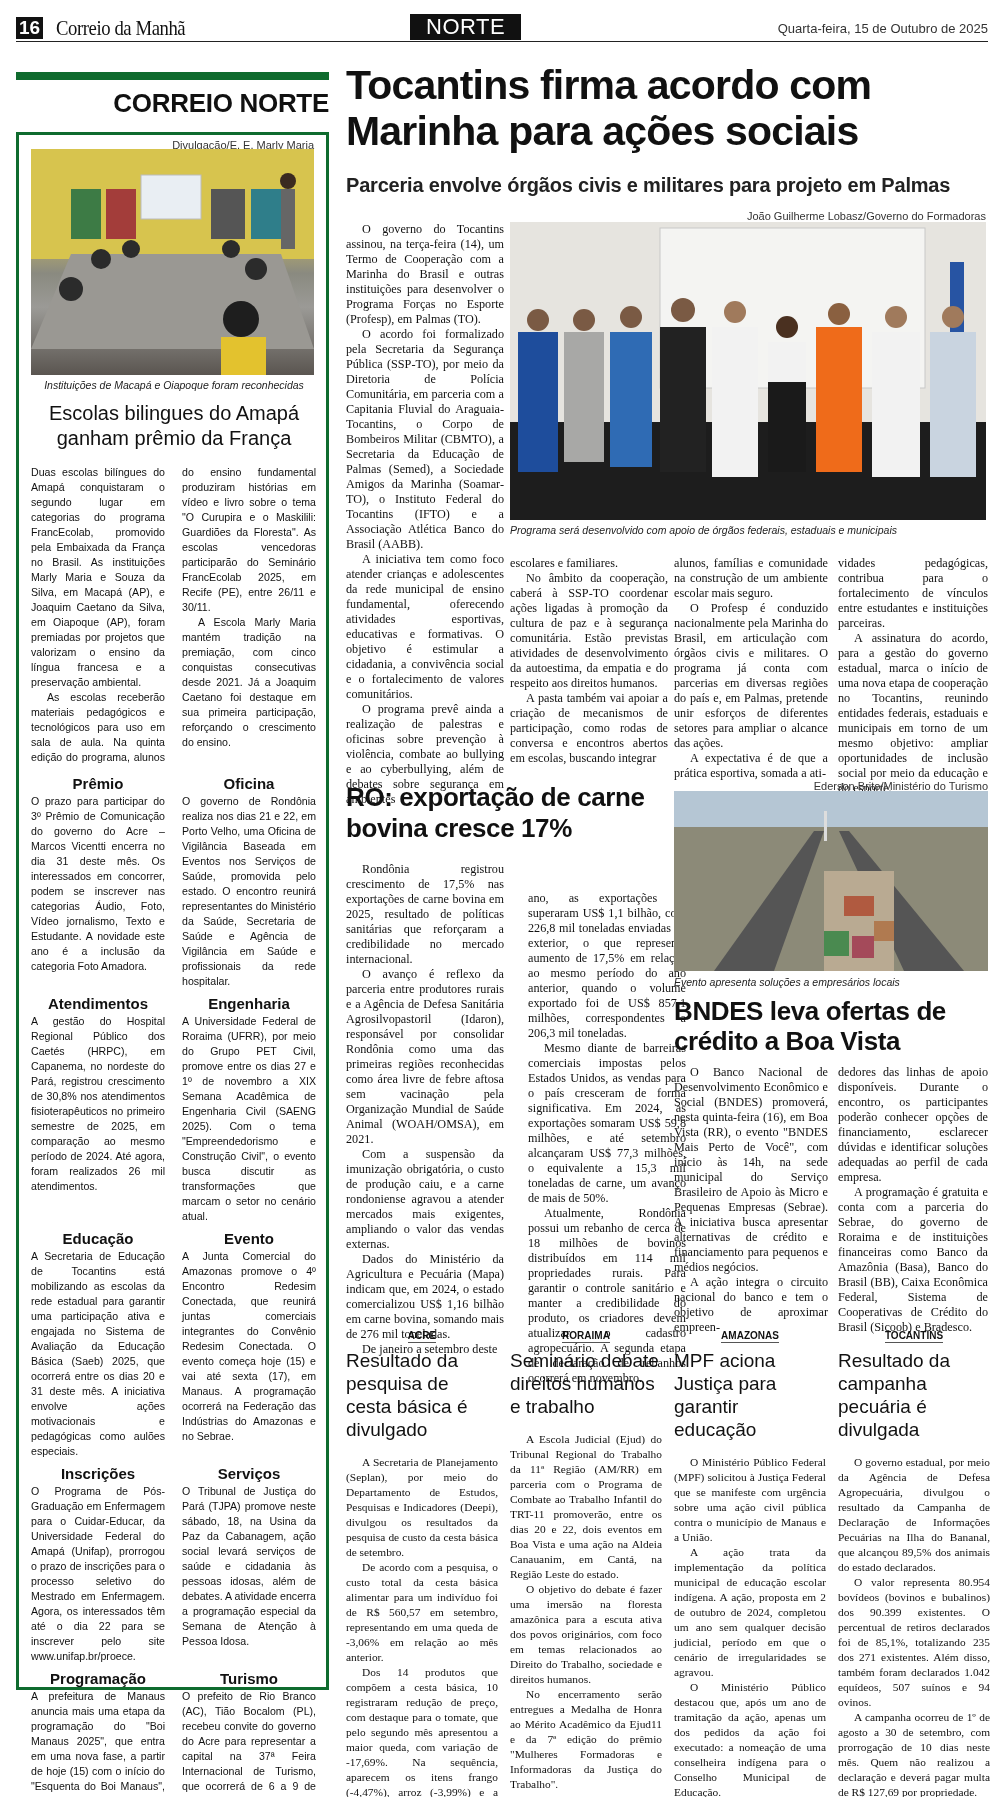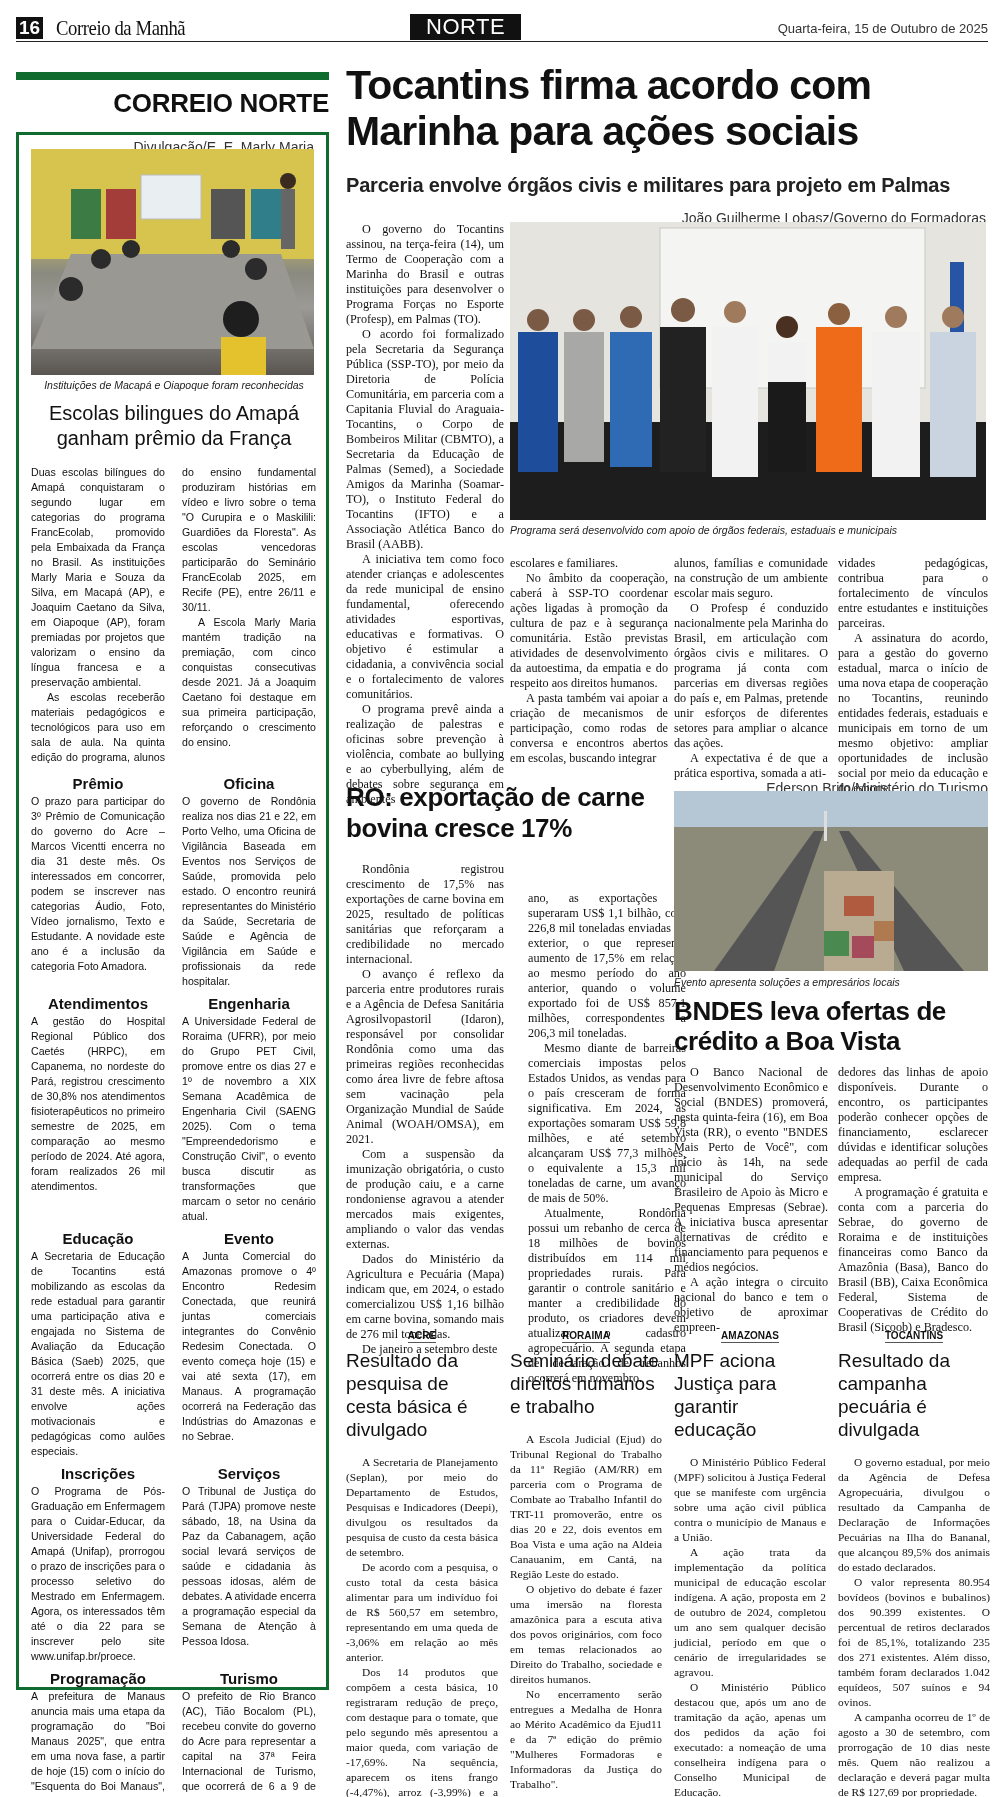--- a/index.html
+++ b/index.html
@@ -10,21 +10,21 @@
   .topbar { position: absolute; left: 16px; top: 14px; width: 972px; height: 28px; border-bottom: 1.5px solid #222; }
   .pagenum { position: absolute; left: 0; top: 3px; background: #111; color: #fff; font-family: "Liberation Sans", sans-serif; font-weight: bold; font-size: 19px; line-height: 22px; padding: 0 3px; }
   .paper { position: absolute; left: 40px; top: 2px; font-family: "Liberation Serif", serif; font-size: 22px; line-height: 24px; letter-spacing: -0.5px; transform: scaleX(0.85); transform-origin: left; }
   .section-tag { position: absolute; left: 394px; top: 0; background: #111; color: #fff; font-family: "Liberation Sans", sans-serif; font-size: 22px; line-height: 26px; padding: 0 16px; letter-spacing: 0.5px; }
   .datestr { position: absolute; right: 0; top: 7px; font-family: "Liberation Sans", sans-serif; font-size: 13px; color: #333; }
 
   
   .left-bar { position: absolute; left: 16px; top: 72px; width: 313px; height: 8px; background: #0f6b2e; }
   .left-title { position: absolute; left: 16px; top: 88px; width: 313px; text-align: right; font-family: "Liberation Sans", sans-serif; font-weight: bold; font-size: 26px; letter-spacing: -0.3px; }
   .left-box { position: absolute; left: 16px; top: 132px; width: 313px; height: 1558px; border: 3px solid #0f6b2e; }
-  .credit { font-family: "Liberation Sans", sans-serif; font-size: 14px; color: #333; text-align: right; }
+  .credit { font-family: "Liberation Sans", sans-serif; font-size: 11px; color: #333; text-align: right; }
   .caption { font-family: "Liberation Sans", sans-serif; font-style: italic; font-size: 10.5px; color: #222; }
   .photo { background: #888; position: relative; overflow: hidden; }
 
   .lb-credit { position: absolute; left: 12px; top: 4px; width: 283px; }
   .lb-photo { position: absolute; left: 12px; top: 14px; width: 283px; height: 226px;
     background: linear-gradient(180deg, #d9c84e 0%, #d8c55a 30%, #8a8a80 55%, #9b9a96 70%, #5a5550 100%); }
   .lb-caption { position: absolute; left: 10px; top: 244px; width: 290px; text-align: center; }
   .lb-headline { position: absolute; left: 10px; top: 266px; width: 290px; text-align: center; font-family: "Liberation Sans", sans-serif; font-size: 20px; line-height: 25px; }
 
   .lb-cols { position: absolute; left: 12px; top: 330px; width: 285px; display: grid; grid-template-columns: 134px 134px; column-gap: 17px; }

